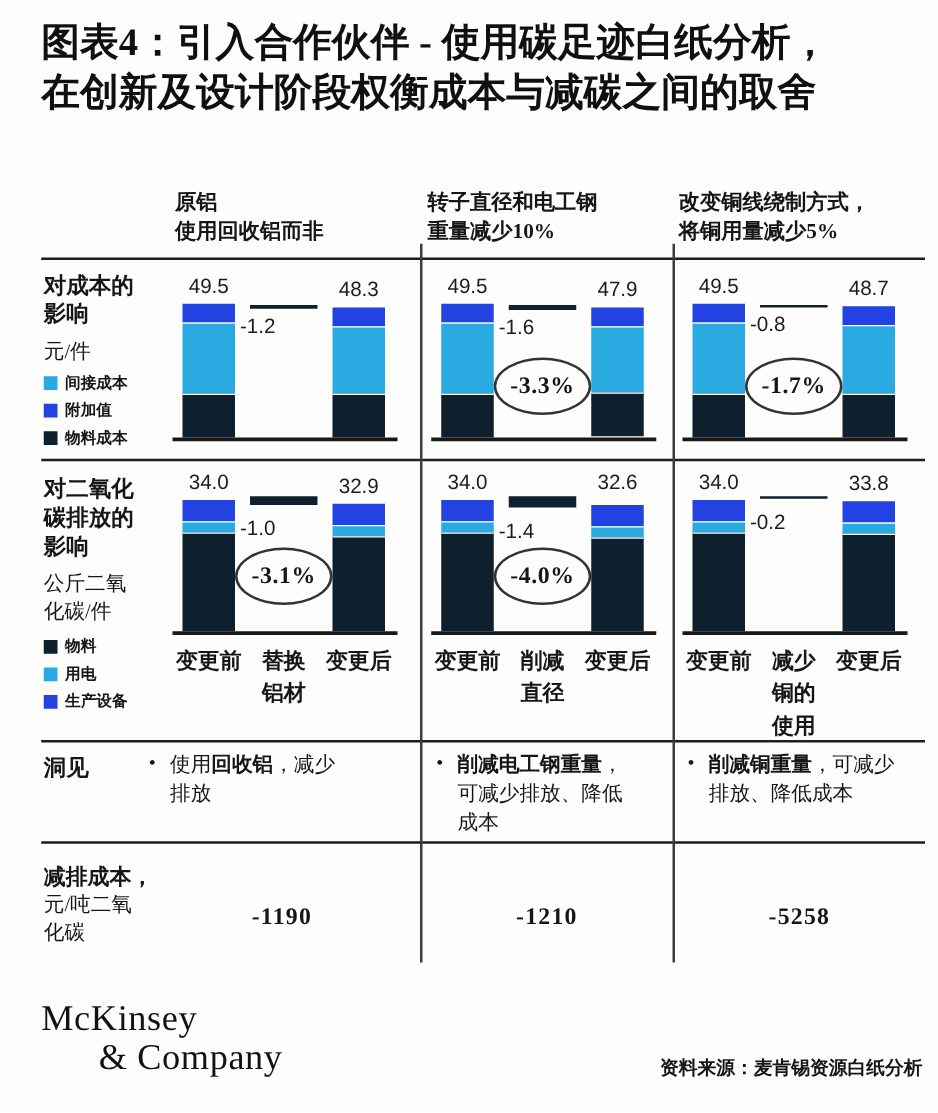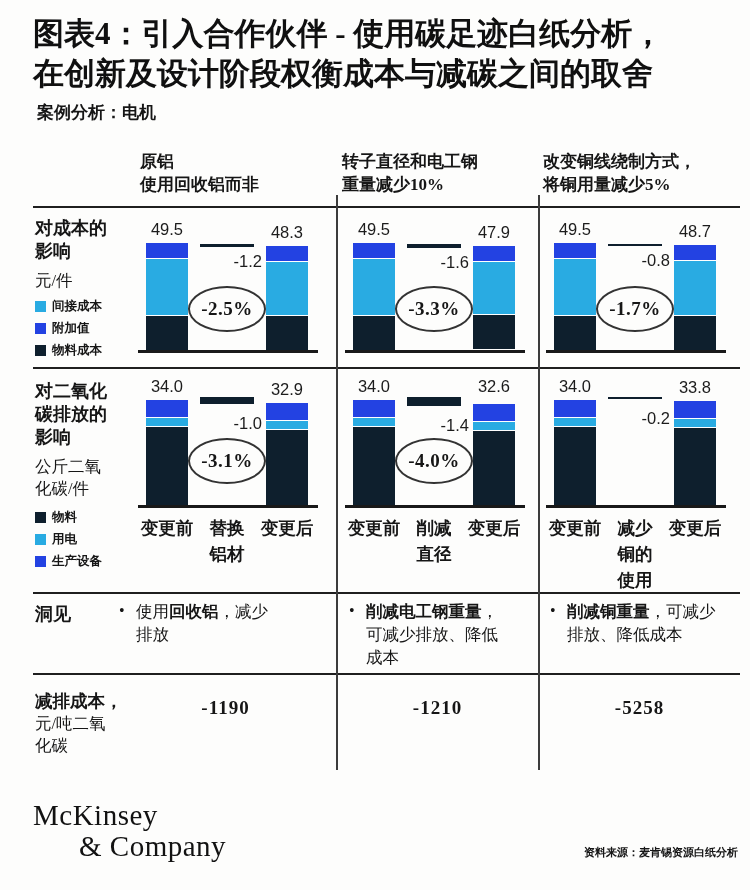--- a/index.html
+++ b/index.html
@@ -23,50 +23,49 @@
   .legend .lg-item { display:flex; align-items:center; margin-bottom:5px; }
   .lg-sq { width:11px; height:11px; margin-right:6px; flex:0 0 11px; }
   .lg-tx { font-size:12.5px; font-weight:600; }
 
   .chart-panel { position:absolute; }
   .bar { position:absolute; display:flex; flex-direction:column; }
   .seg { width:100%; }
   .seg + .seg { border-top:1px solid #fff; }
   .vlab { position:absolute; width:60px; text-align:center;
           font-family:"Liberation Sans", sans-serif; font-size:16.5px; color:#1c1c1c; }
-  .dlab { position:absolute; width:70px; text-align:right;
+  .dlab { position:absolute; width:70px; text-align:left;
           font-family:"Liberation Sans", sans-serif; font-size:16.5px; color:#1c1c1c; }
   .indicator { position:absolute; background:#0e1f2d; }
   .oval { position:absolute; border:2px solid #333; border-radius:50%;
           display:flex; align-items:center; justify-content:center; background:transparent; }
   .pct  { font-size:19px; font-weight:700; letter-spacing:.5px; }
   .axis { position:absolute; left:0; width:180px; height:3px; background:#191919; }
   .xlab { position:absolute; width:80px; text-align:center; }
   .xl-line { font-size:17.5px; font-weight:600; line-height:26px; }
 
   .inslabel { font-size:18px; font-weight:700; }
   .insight  { font-size:16.5px; line-height:23px; padding-left:21px; }
   .insight .bullet { position:absolute; left:4px; top:-1px; font-size:16px; }
 
   .abl .ab-bold { font-size:17.5px; font-weight:700; line-height:23px; }
   .abl .ab-unit { font-size:16.5px; line-height:22px; }
-  .abval { text-align:center; font-size:19px; font-weight:700; letter-spacing:1px; }
+  .abval { text-align:center; font-size:19px; font-weight:700; letter-spacing:1px;margin-top:26px; }
 
   .logo1 { font-size:29px; line-height:31px; letter-spacing:.5px; color:#121212; }
   .logo2 { font-size:29px; line-height:31px; margin-left:46px; letter-spacing:.5px; color:#121212; }
-  .source { font-size:11px; font-weight:700; text-align:right; }
+  .source { font-size:15px; font-weight:700; text-align:right; }
 </style>
 </head>
 <body>
 
 <div class="page">
 
   <h1 class="title abs"><span>图表4：引入合作伙伴 - 使用碳足迹白纸分析，</span><br><span>在创新及设计阶段权衡成本与减碳之间的取舍</span></h1>
 
-  <div class="case abs">案例分析：电机</div>
 
   <div class="colhead abs" style="left:140px;">
     <div>原铝</div>
     <div>使用回收铝而非</div>
   </div>
   <div class="colhead abs" style="left:342px;">
     <div>转子直径和电工钢</div>
     <div>重量减少10%</div>
   </div>
   <div class="colhead abs" style="left:543px;">
@@ -130,23 +129,20 @@
       </div>
       <div class="vlab" style="left: -1px; top: 5px;">49.5</div>
       <div class="bar" style="left: 128px; top: 31px; width: 42px; height: 104px;">
         <div class="seg" style="flex: 0 1 15.1px; background: rgb(35, 66, 226);"></div>
         <div class="seg" style="flex: 0 1 54.3px; background: rgb(41, 171, 226);"></div>
         <div class="seg" style="flex: 0 1 35px; background: rgb(14, 31, 45);"></div>
       </div>
       <div class="vlab" style="left: 119px; top: 8px;">48.3</div>
       <div class="indicator" style="left: 62px; top: 29px; width: 54px; height: 3px;"></div>
       <div class="dlab" style="left: 54px; top: 37px;">-1.2</div>
-      <div class="oval" style="left: 50px; top: 71px; width: 78px; height: 46px;">
-        <div class="pct">-2.5%</div>
-      </div>
       <div class="axis" style="top: 135px;"></div>
     </div>
   <div id="chart-0-1" class="chart-panel" style="left: 345px; top: 215px; width: 180px; height: 148px;">
       <div class="bar" style="left: 8px; top: 28px; width: 42px; height: 107px;">
         <div class="seg" style="flex: 0 1 15.1px; background: rgb(35, 66, 226);"></div>
         <div class="seg" style="flex: 0 1 56.9px; background: rgb(41, 171, 226);"></div>
         <div class="seg" style="flex: 0 1 35px; background: rgb(14, 31, 45);"></div>
       </div>
       <div class="vlab" style="left: -1px; top: 5px;">49.5</div>
       <div class="bar" style="left: 128px; top: 31px; width: 42px; height: 104px;">

